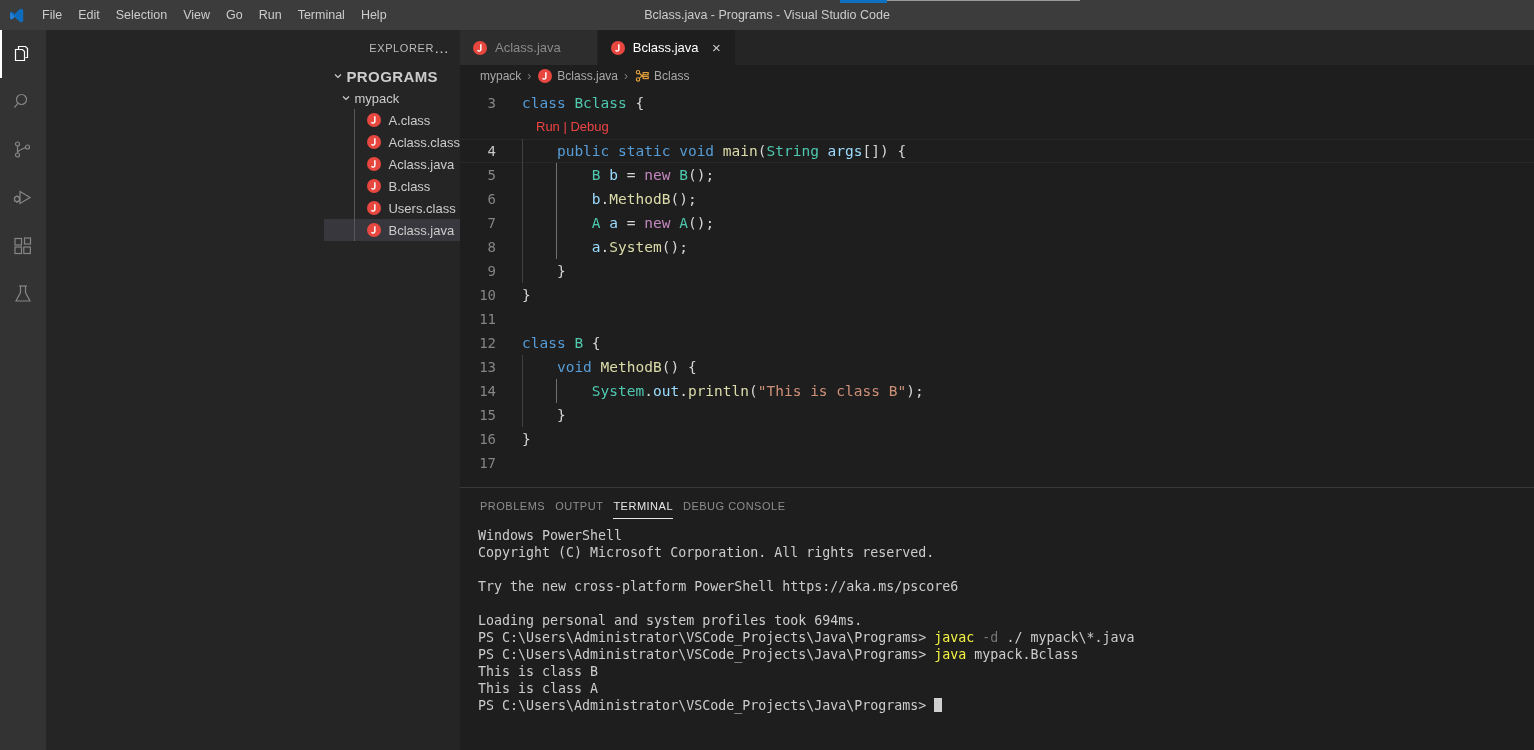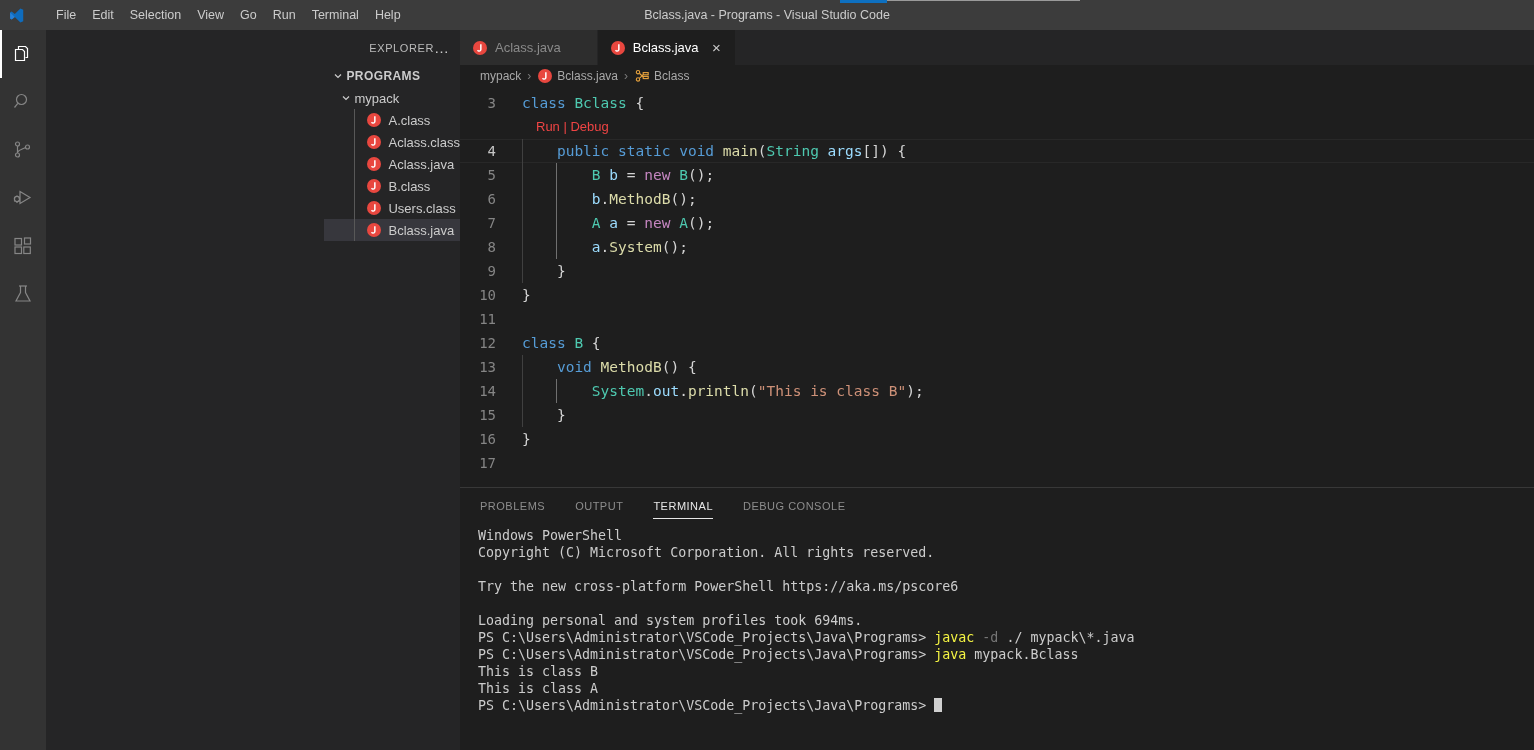--- a/index.html
+++ b/index.html
@@ -14,21 +14,21 @@
 
   
   .titlebar {
     height: 30px; background: #3c3c3c; display: flex; align-items: center;
     position: relative; flex: 0 0 30px;
   }
   .titlebar-accent { position: absolute; top: 0; left: 840px; width: 47px; height: 3px; background: #0e70c0; }
   .titlebar-accent2 { position: absolute; top: 0px; left: 887px; width: 193px; height: 1px; background: #9a9a9a; }
   .vscode-logo { width: 32px; height: 30px; display: flex; align-items: center; justify-content: center; }
   .vscode-logo svg { width: 17px; height: 17px; }
-  .menubar { display: flex; align-items: center; height: 30px; margin-left: 16px; }
+  .menubar { display: flex; align-items: center; height: 30px; margin-left: 2px; }
   .menu-item {
     font-size: 12.5px; color: #cccccc; padding: 0 8px; height: 30px;
     display: flex; align-items: center; cursor: default; white-space: nowrap;
   }
   .title-text {
     position: absolute; left: 0; right: 0; text-align: center;
     font-size: 12.5px; color: #cccccc; pointer-events: none; line-height: 30px;
   }
 
   
@@ -57,21 +57,21 @@
   .sidebar-title { font-size: 11px; letter-spacing: .6px; color: #bbbbbb; }
   .sidebar-actions { font-size: 15px; color: #cccccc; letter-spacing: 1px; line-height: 10px; cursor: pointer; }
   .tree { font-size: 13px; color: #cccccc; }
   .tree-row {
     height: 22px; display: flex; align-items: center; cursor: pointer; position: relative;
     white-space: nowrap;
   }
   .tree-row.selected { background: #37373d; }
   .twisty { width: 16px; display: flex; align-items: center; justify-content: center; color: #cccccc; }
   .twisty svg { width: 10px; height: 10px; }
-  .root-label { font-size: 12px; font-weight: bold; letter-spacing: .4px; }
+  .root-label { font-size: 15px; font-weight: bold; letter-spacing: .4px; }
   .folder-label { font-size: 13px; }
   .file-icon { width: 16px; height: 16px; margin-right: 6px; flex: 0 0 16px; }
   .indent-guide { position: absolute; top: 0; bottom: 0; width: 1px; background: #585858; }
 
   
   .editorarea { flex: 1 1 auto; min-width: 0; display: flex; flex-direction: column; background: #1e1e1e; }
 
   .tabbar { height: 35px; flex: 0 0 35px; background: #252526; display: flex; align-items: stretch; }
   .tab {
     display: flex; align-items: center; padding: 0 10px 0 12px; font-size: 13px;
@@ -118,21 +118,21 @@
   .k-key { color: #569cd6; }
   .k-ctrl { color: #c586c0; text-align: center; }
   .k-type { color: #4ec9b0; }
   .k-fn { color: #dcdcaa; }
   .k-var { color: #9cdcfe; }
   .k-str { color: #ce9178; }
   .k-plain { color: #d4d4d4; }
 
   
   .panel { flex: 0 0 263px; background: #1e1e1e; border-top: 1px solid #383838; display: flex; flex-direction: column; }
-  .panel-tabs { height: 35px; flex: 0 0 35px; display: flex; align-items: center; padding-left: 20px; gap: 30px; }
+  .panel-tabs { height: 35px; flex: 0 0 35px; display: flex; align-items: center; padding-left: 20px; gap: 10px; }
   .panel-tab {
     font-size: 11px; letter-spacing: .5px; color: #8d8d8d; cursor: pointer;
     height: 35px; display: flex; align-items: center; position: relative;
   }
   .panel-tab.active { color: #e7e7e7; }
   .panel-tab.active::after {
     content: ""; position: absolute; bottom: 4px; left: 0; right: 0; height: 1px; background: #e7e7e7;
   }
   .terminal {
     flex: 1 1 auto; padding: 4px 0 0 18px; overflow: hidden;

